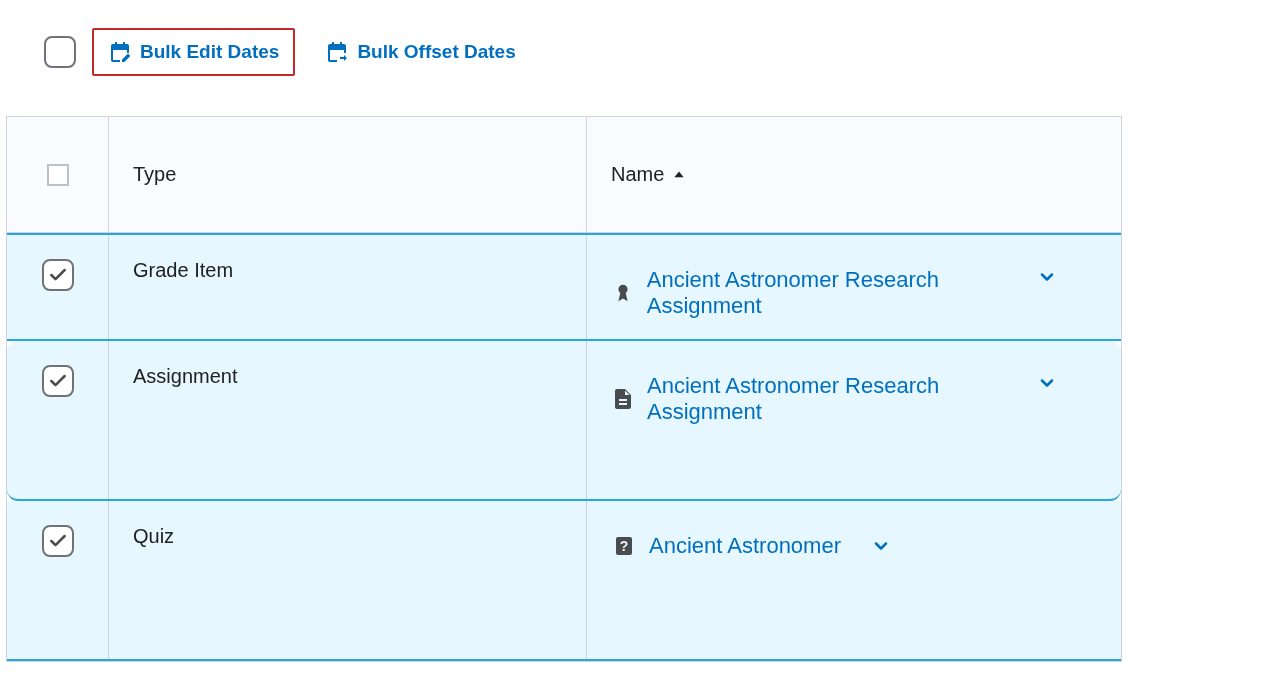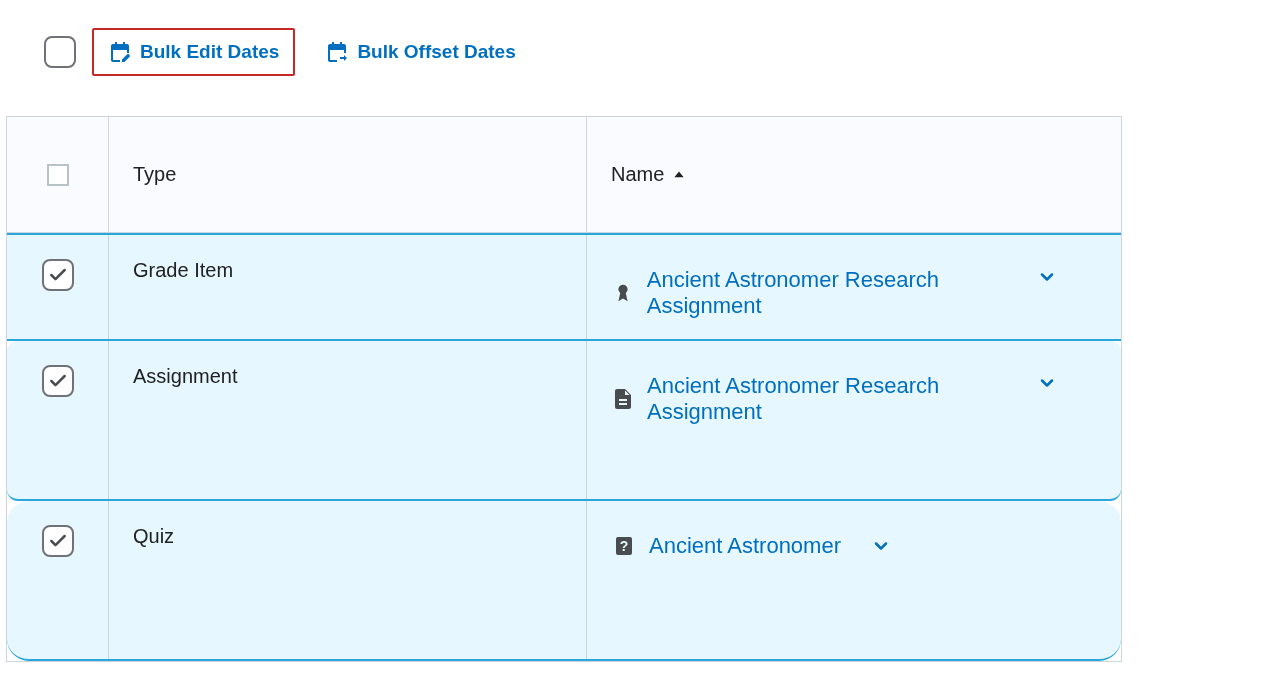--- a/index.html
+++ b/index.html
@@ -138,21 +138,21 @@
     padding-top: 24px;
     color: #202122;
   }
   .td.col-name {
     padding-top: 32px;
     gap: 14px;
     align-items: flex-start;
     flex-wrap: wrap;
   }
   .row-2 { min-height: 160px; border-radius: 11px; }
-  .row-3 { min-height: 160px; border-radius: 22px; }
+  .row-3 { min-height: 160px; }
   .row-1 { min-height: 100px; }
   .item-link {
     color: #006fbf;
     font-size: 22px;
     text-decoration: none;
     cursor: pointer;
     display: inline-flex;
     align-items: center;
   }
   .item-icon {

